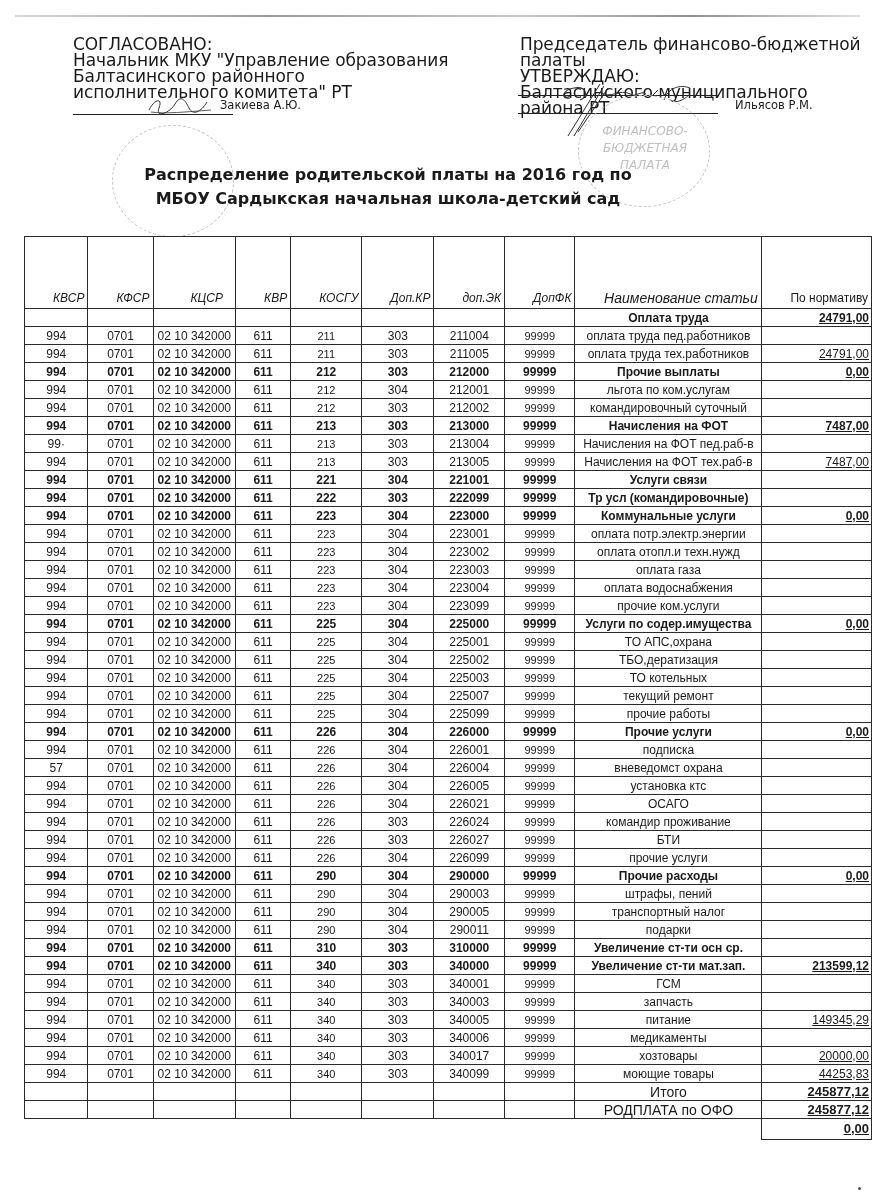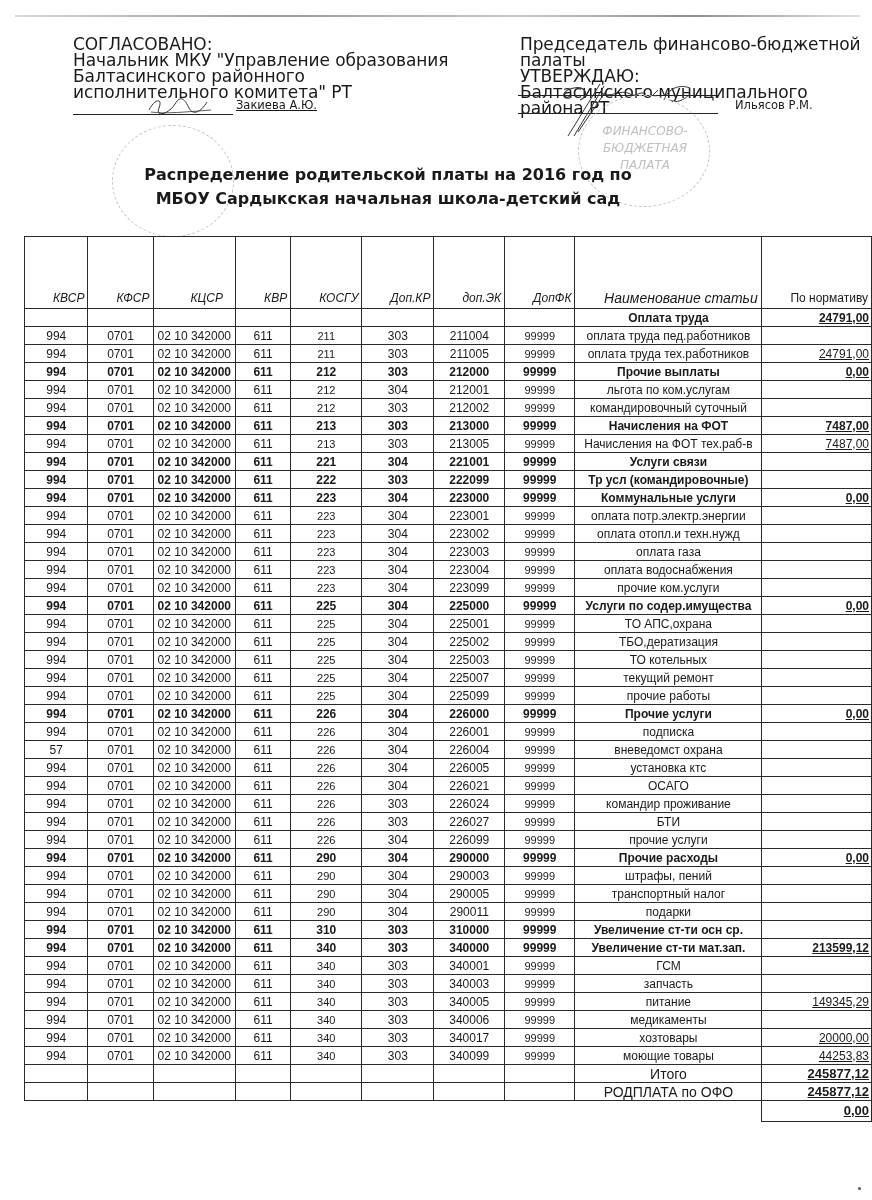--- a/index.html
+++ b/index.html
@@ -40,21 +40,21 @@
   <div>СОГЛАСОВАНО:</div>
   <div>Начальник МКУ "Управление образования</div>
   <div>Балтасинского районного</div>
   <div>исполнительного комитета" РТ</div>
 </div>
 <div class="sig-line" style="left:73px; top:114px; width:160px;"></div>
 <svg class="signature" style="left:145px; top:96px;" width="70" height="22">
   <path d="M4 14 C10 2, 18 2, 14 12 S 24 18, 30 8 S 40 4, 44 12 S 56 16, 62 6" fill="none" stroke="#333" stroke-width="1"></path>
   <path d="M6 16 C 20 18, 40 16, 66 14" fill="none" stroke="#333" stroke-width="0.8"></path>
 </svg>
-<div class="signame" style="left:236px; top:98px;text-decoration:underline;">Закиева А.Ю.</div>
+<div class="signame" style="left:220px; top:98px;">Закиева А.Ю.</div>
 
 <div class="stamp" style="left:112px; top:125px; width:120px; height:110px;"></div>
 
 <div class="approve right">
   <div>Председатель финансово-бюджетной палаты</div>
   <div>УТВЕРЖДАЮ:</div>
   <div>Балтасинского муниципального района РТ</div>
 </div>
 <div class="sig-line" style="left:518px; top:95px; width:200px;"></div>
 <div class="sig-line" style="left:518px; top:113px; width:200px;"></div>
@@ -185,20 +185,32 @@
         <td>02 10 342000</td>
         <td>611</td>
         <td class="kosgu">213</td>
         <td>303</td>
         <td>213000</td>
         <td class="dopfk">99999</td>
         <td class="name">Начисления на ФОТ</td>
         <td class="val">7487,00</td>
       </tr>
       <tr>
+        <td>99·</td>
+        <td>0701</td>
+        <td>02 10 342000</td>
+        <td>611</td>
+        <td class="kosgu">213</td>
+        <td>303</td>
+        <td>213004</td>
+        <td class="dopfk">99999</td>
+        <td class="name">Начисления на ФОТ пед.раб-в</td>
+        <td class="val"></td>
+      </tr>
+      <tr>
         <td>994</td>
         <td>0701</td>
         <td>02 10 342000</td>
         <td>611</td>
         <td class="kosgu">213</td>
         <td>303</td>
         <td>213005</td>
         <td class="dopfk">99999</td>
         <td class="name">Начисления на ФОТ тех.раб-в</td>
         <td class="val">7487,00</td>

